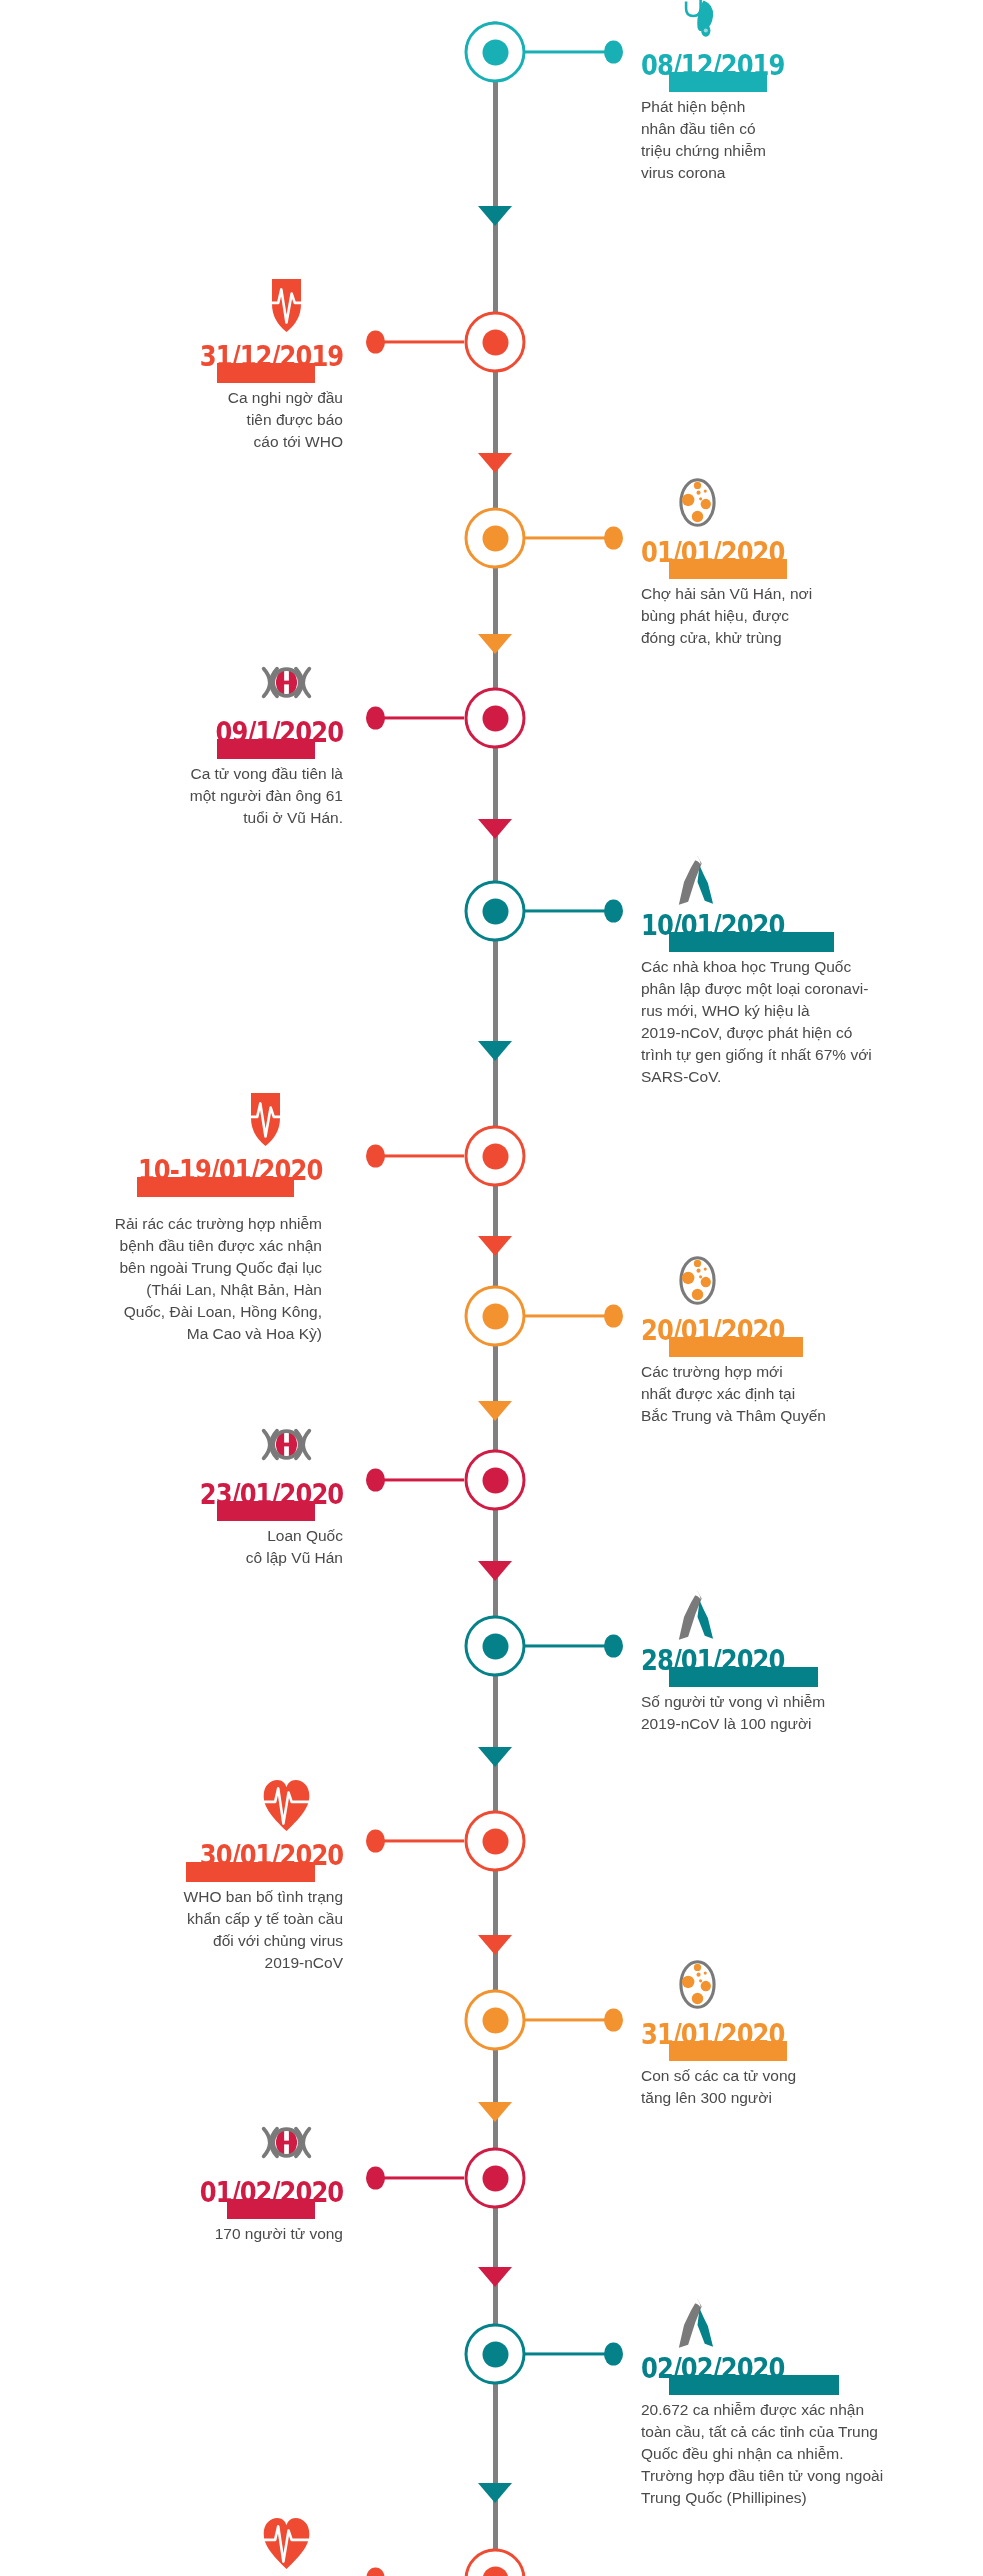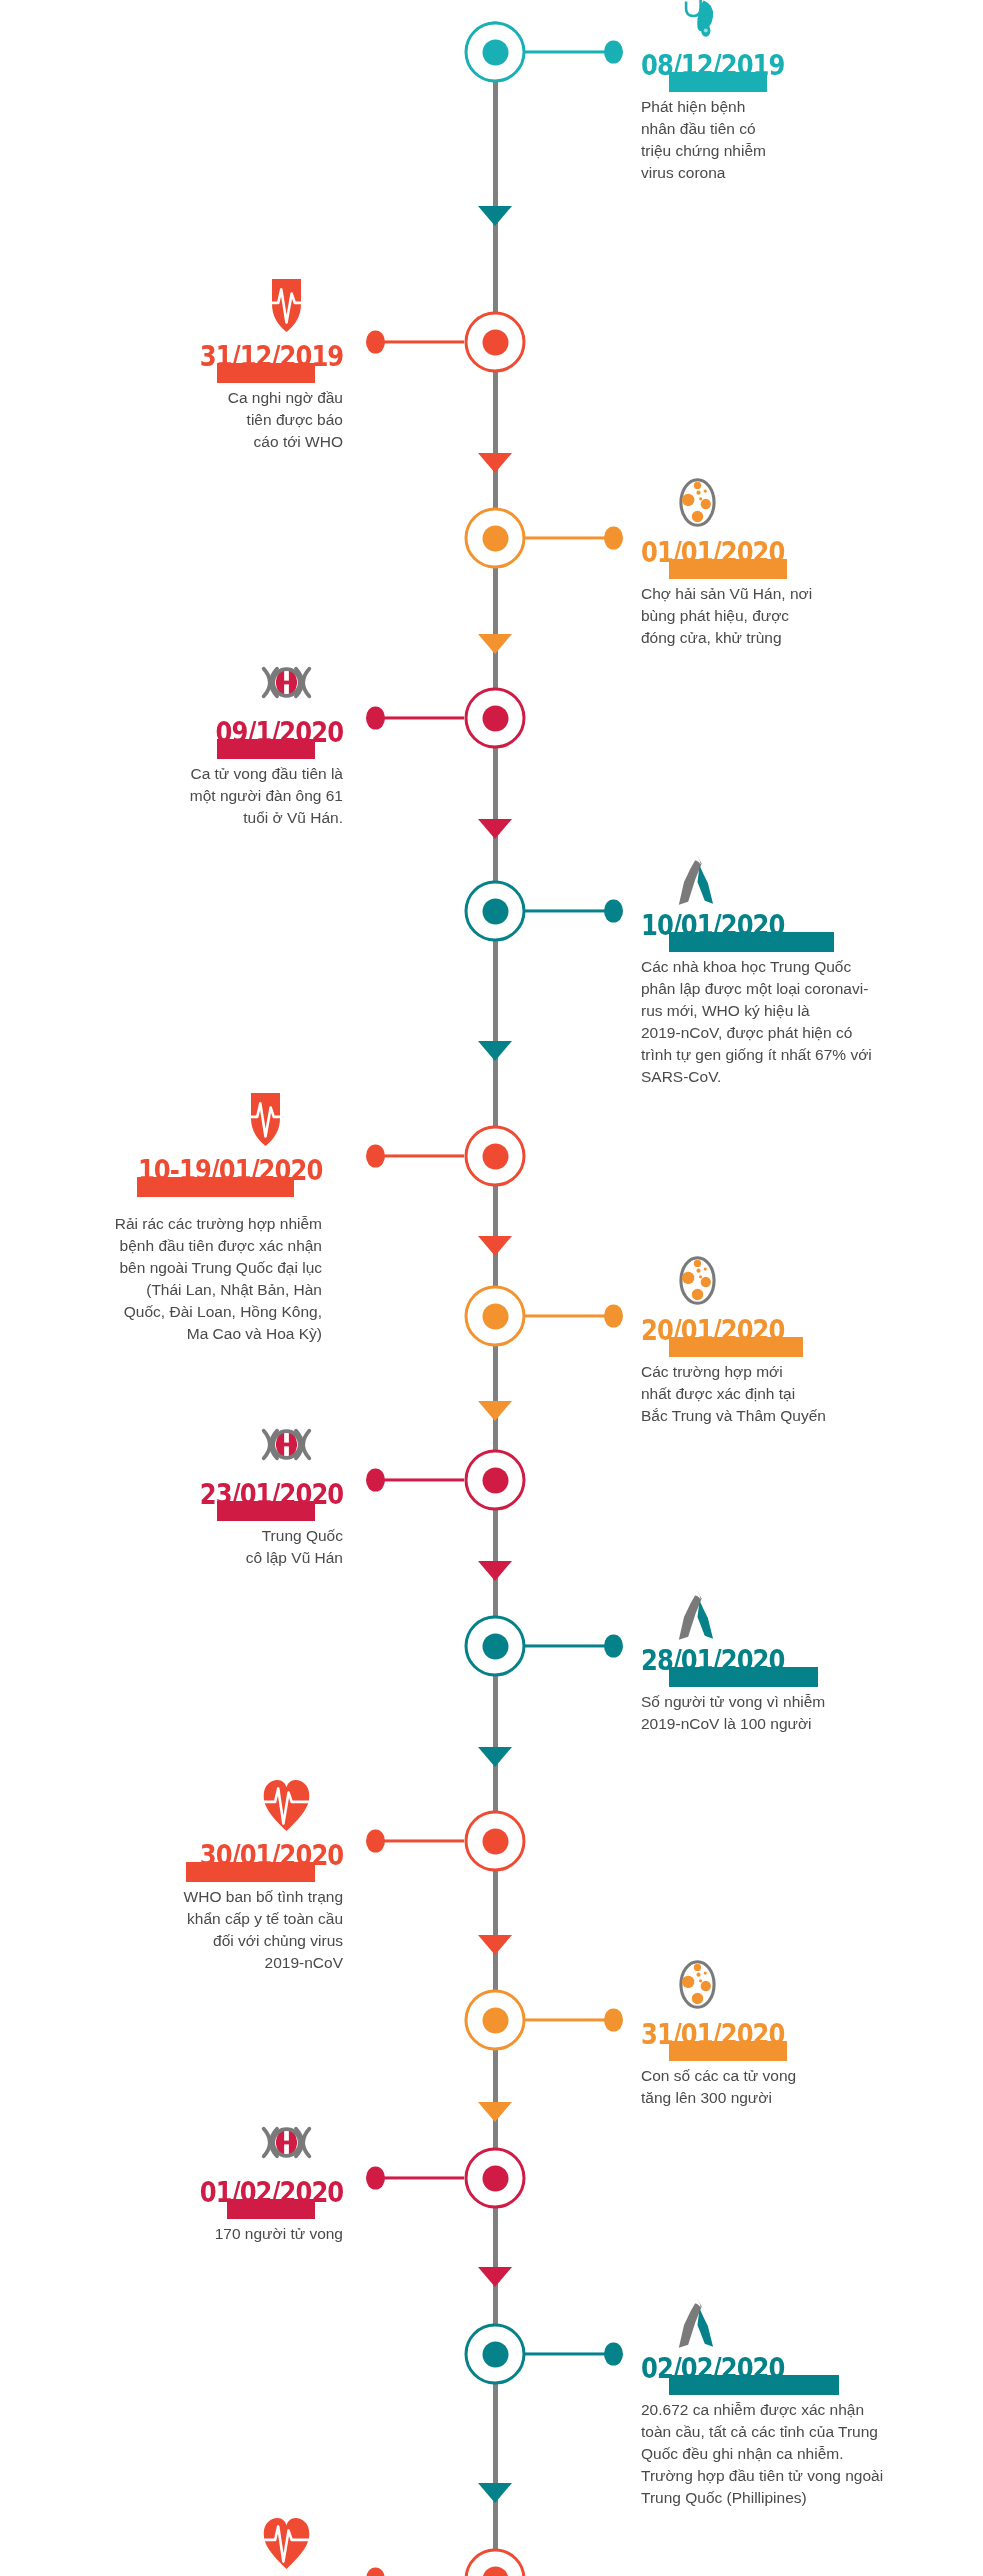--- a/index.html
+++ b/index.html
@@ -368,21 +368,21 @@
       <circle cx="60" cy="35" r="28" fill="none" stroke="#7a7a7a" stroke-width="8"></circle>
     </svg>
       </div>
 
       <div class="date" style="top:18px;right:0;color:#d01c45;
                   transform-origin:right center;">23/01/2020</div>
 
       <div class="bar" style="top:39px;width:98px;background:#d01c45;
                   right:28px;"></div>
 
-      <div class="desc" style="top:63px;right:0;width:206px;">Trung Quốc
+      <div class="desc" style="top:63px;right:0;width:206px;">Loan Quốc
 cô lập Vũ Hán</div>
     </div>
       <div class="axis-node" style="left:495px;top:1646px;">
       <div class="axis-seg"></div>
       <div class="ring" style="border-color:#058289;"></div>
       <div class="core" style="background:#058289;"></div>
     </div>
       <div class="connector" style="left:525px;top:1646px;width:82px;background:#058289;"></div>
       <div class="conn-dot" style="left:604px;top:1646px;background:#058289;"></div>
       <div class="entry right" style="left:641px;top:1628px;width:268px;">

